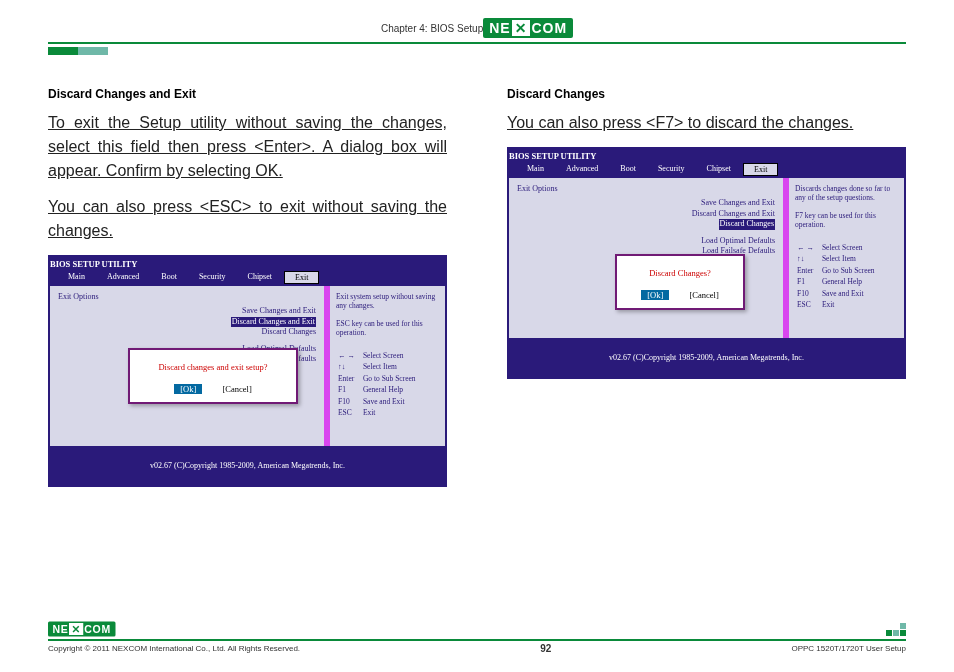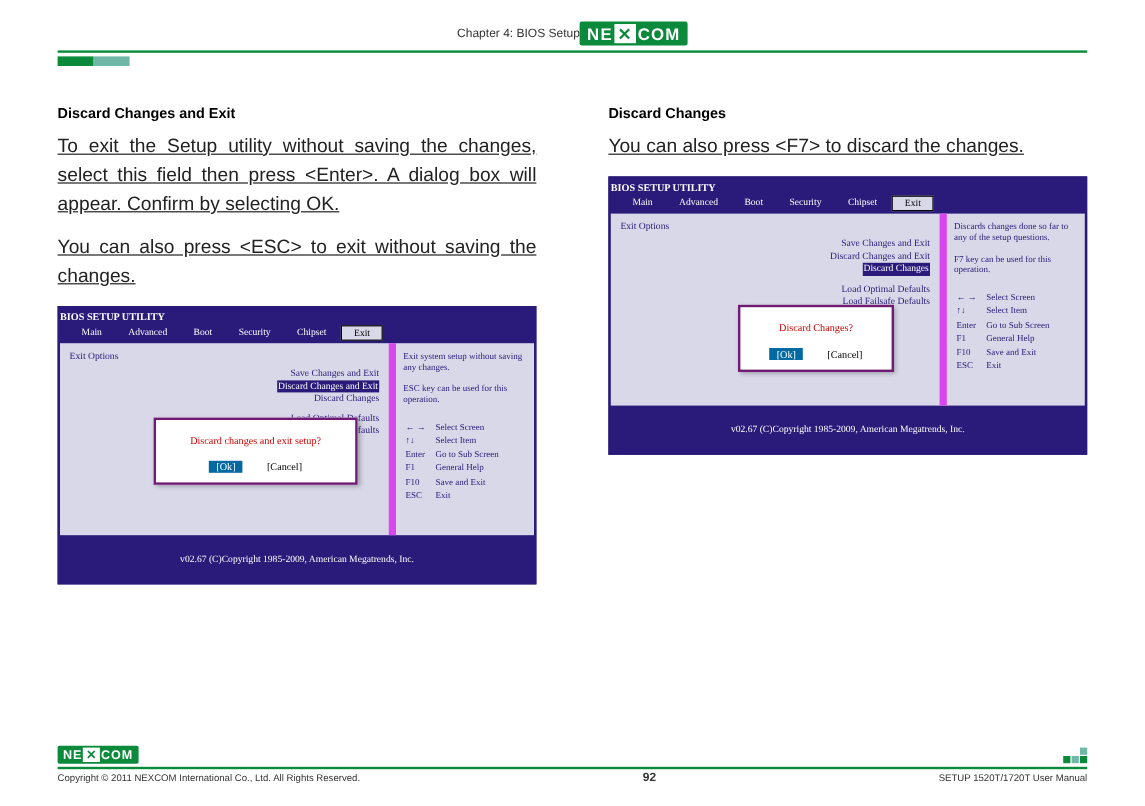--- a/index.html
+++ b/index.html
@@ -224,15 +224,15 @@
 </div>
 
 <div class="footer">
   <div class="logo footer-logo">
     <span class="logo-box">NE<span class="logo-x">✕</span>COM</span>
   </div>
   <div class="footer-line"></div>
   <div class="footer-row">
     <span>Copyright © 2011 NEXCOM International Co., Ltd. All Rights Reserved.</span>
     <span class="page-num">92</span>
-    <span>SETUP 1520T/1720T User Manual</span>
+    <span>OPPC 1520T/1720T User Setup</span>
   </div>
 </div>
 
 </body></html>

